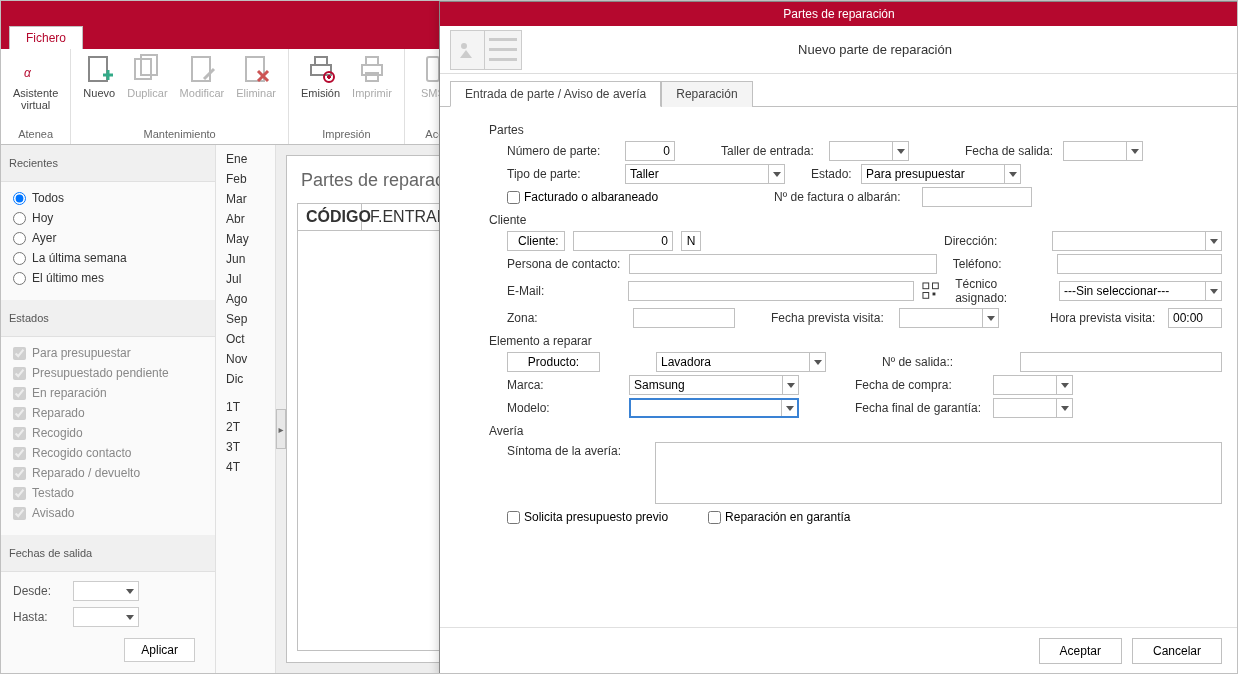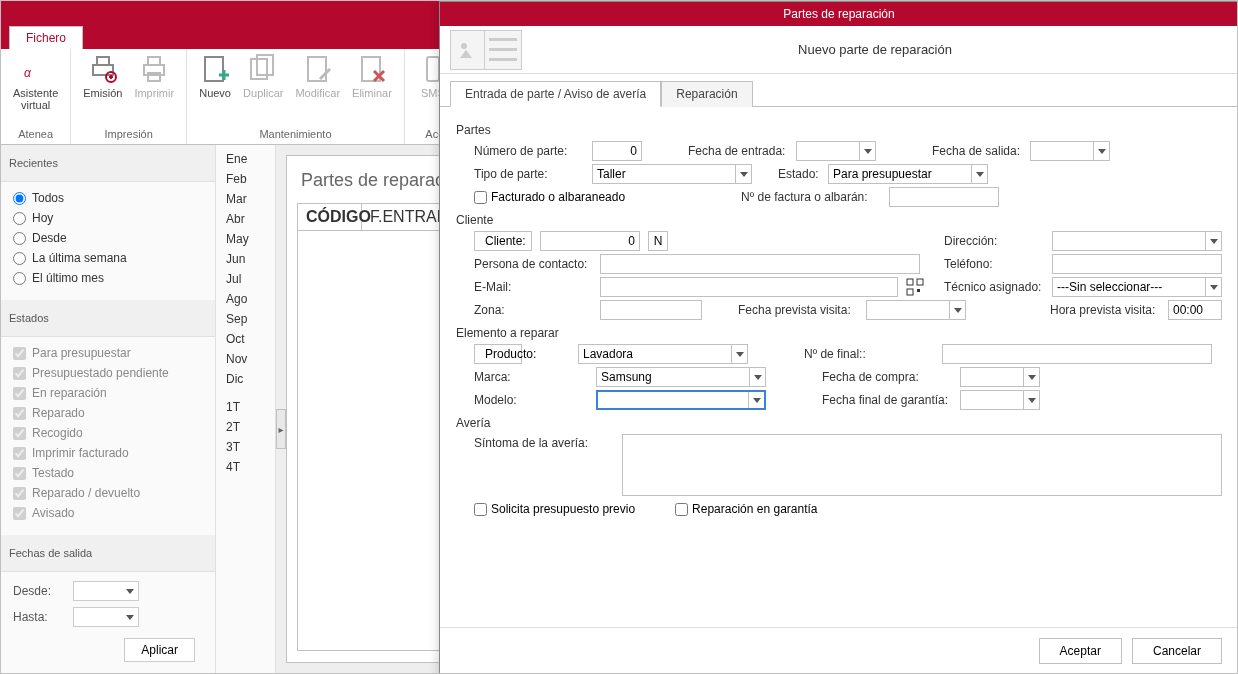--- a/index.html
+++ b/index.html
@@ -60,21 +60,21 @@
 .dialog-header-strip .img-placeholder { width: 72px; height: 40px; border: 1px solid #ccc; background: #f4f4f4; display: flex; }
 .dialog-header-strip .img-placeholder .left { width: 34px; border-right: 1px solid #ccc; display:flex; align-items:center; justify-content:center; }
 .dialog-header-strip .img-placeholder .right { flex:1; display:flex; flex-direction:column; justify-content:space-around; padding:4px; }
 .dialog-header-strip .img-placeholder .right .line { height:3px; background:#ccc; }
 .dialog-header-strip .form-title { flex: 1; text-align: center; font-size: 13px; color: #333; }
 
 .dialog-tabs { display: flex; padding: 6px 10px 0; border-bottom: 1px solid #c0c0c0; gap: 0; }
 .dialog-tab { padding: 5px 14px; border: 1px solid #c0c0c0; border-bottom: none; background: #f4f4f4; color: #444; cursor: pointer; position: relative; top: 1px; }
 .dialog-tab.active { background: #fff; border-bottom: 1px solid #fff; }
 
-.dialog-body { flex: 1; padding: 10px 16px; overflow: auto; }
+.dialog-body { flex: 1; padding: 10px 16px; overflow: auto; margin-left: 33px; }
 .section-label { font-size: 12px; color: #333; margin: 6px 0 4px; }
 .form-row { display: flex; align-items: center; gap: 8px; margin: 3px 0; }
 .form-lbl { font-size: 12px; color: #333; }
 .text-input { height: 20px; border: 1px solid #c0c0c0; padding: 0 4px; background: #fff; }
 .text-input.readonly { background: #fff; text-align: right; }
 .combo { height: 20px; border: 1px solid #c0c0c0; background: #fff; position: relative; display: flex; align-items: center; padding-left: 4px; }
 .combo .arrow { position: absolute; right: 0; top: 0; width: 16px; height: 100%; border-left: 1px solid #c0c0c0; display: flex; align-items: center; justify-content: center; }
 .combo .arrow::after { content: ""; border-left: 4px solid transparent; border-right: 4px solid transparent; border-top: 5px solid #555; }
 .combo.highlighted { border: 2px solid #3a82d4; }
 .btn-small { height: 20px; border: 1px solid #c0c0c0; background: #fff; padding: 0 10px; cursor: pointer; }
@@ -113,83 +113,83 @@
 virtual</div>
         </div>
       </div>
       <div class="ribbon-group-label">Atenea</div>
     </div>
     <div class="ribbon-group">
       <div class="ribbon-group-items">
         <div class="ribbon-btn">
           <div class="icon">
               <svg viewBox="0 0 32 32">
+                <rect x="6" y="4" width="18" height="24" fill="none" stroke="#888" stroke-width="2"></rect>
+                <line x1="20" y1="22" x2="30" y2="22" stroke="#3a8" stroke-width="3"></line>
+                <line x1="25" y1="17" x2="25" y2="27" stroke="#3a8" stroke-width="3"></line>
+              </svg>
+            </div>
+          <div class="lbl">Nuevo</div>
+        </div>
+        <div class="ribbon-btn disabled">
+          <div class="icon">
+              <svg viewBox="0 0 32 32">
+                <rect x="4" y="6" width="16" height="20" fill="none" stroke="#bbb" stroke-width="2"></rect>
+                <rect x="10" y="2" width="16" height="20" fill="none" stroke="#bbb" stroke-width="2"></rect>
+              </svg>
+            </div>
+          <div class="lbl">Duplicar</div>
+        </div>
+        <div class="ribbon-btn disabled">
+          <div class="icon">
+              <svg viewBox="0 0 32 32">
+                <rect x="6" y="4" width="18" height="24" fill="none" stroke="#bbb" stroke-width="2"></rect>
+                <line x1="18" y1="26" x2="28" y2="16" stroke="#bbb" stroke-width="3"></line>
+              </svg>
+            </div>
+          <div class="lbl">Modificar</div>
+        </div>
+        <div class="ribbon-btn disabled">
+          <div class="icon">
+              <svg viewBox="0 0 32 32">
+                <rect x="6" y="4" width="18" height="24" fill="none" stroke="#bbb" stroke-width="2"></rect>
+                <line x1="18" y1="18" x2="28" y2="28" stroke="#c55" stroke-width="3"></line>
+                <line x1="28" y1="18" x2="18" y2="28" stroke="#c55" stroke-width="3"></line>
+              </svg>
+            </div>
+          <div class="lbl">Eliminar</div>
+        </div>
+      </div>
+      <div class="ribbon-group-label">Mantenimiento</div>
+    </div>
+    <div class="ribbon-group">
+      <div class="ribbon-group-items">
+        <div class="ribbon-btn">
+          <div class="icon">
+              <svg viewBox="0 0 32 32">
                 <rect x="6" y="12" width="20" height="10" fill="none" stroke="#888" stroke-width="2"></rect>
                 <rect x="10" y="4" width="12" height="8" fill="none" stroke="#888" stroke-width="2"></rect>
                 <circle cx="24" cy="24" r="5" fill="none" stroke="#b5082e" stroke-width="2"></circle>
                 <path d="M22 24 L26 24 M24 22 L24 26" stroke="#b5082e" stroke-width="2"></path>
               </svg>
             </div>
           <div class="lbl">Emisión</div>
         </div>
         <div class="ribbon-btn disabled">
           <div class="icon">
               <svg viewBox="0 0 32 32">
                 <rect x="6" y="12" width="20" height="10" fill="none" stroke="#bbb" stroke-width="2"></rect>
                 <rect x="10" y="4" width="12" height="8" fill="none" stroke="#bbb" stroke-width="2"></rect>
                 <rect x="10" y="20" width="12" height="8" fill="none" stroke="#bbb" stroke-width="2"></rect>
               </svg>
             </div>
           <div class="lbl">Imprimir</div>
         </div>
       </div>
       <div class="ribbon-group-label">Impresión</div>
-    </div>
-    <div class="ribbon-group">
-      <div class="ribbon-group-items">
-        <div class="ribbon-btn">
-          <div class="icon">
-              <svg viewBox="0 0 32 32">
-                <rect x="6" y="4" width="18" height="24" fill="none" stroke="#888" stroke-width="2"></rect>
-                <line x1="20" y1="22" x2="30" y2="22" stroke="#3a8" stroke-width="3"></line>
-                <line x1="25" y1="17" x2="25" y2="27" stroke="#3a8" stroke-width="3"></line>
-              </svg>
-            </div>
-          <div class="lbl">Nuevo</div>
-        </div>
-        <div class="ribbon-btn disabled">
-          <div class="icon">
-              <svg viewBox="0 0 32 32">
-                <rect x="4" y="6" width="16" height="20" fill="none" stroke="#bbb" stroke-width="2"></rect>
-                <rect x="10" y="2" width="16" height="20" fill="none" stroke="#bbb" stroke-width="2"></rect>
-              </svg>
-            </div>
-          <div class="lbl">Duplicar</div>
-        </div>
-        <div class="ribbon-btn disabled">
-          <div class="icon">
-              <svg viewBox="0 0 32 32">
-                <rect x="6" y="4" width="18" height="24" fill="none" stroke="#bbb" stroke-width="2"></rect>
-                <line x1="18" y1="26" x2="28" y2="16" stroke="#bbb" stroke-width="3"></line>
-              </svg>
-            </div>
-          <div class="lbl">Modificar</div>
-        </div>
-        <div class="ribbon-btn disabled">
-          <div class="icon">
-              <svg viewBox="0 0 32 32">
-                <rect x="6" y="4" width="18" height="24" fill="none" stroke="#bbb" stroke-width="2"></rect>
-                <line x1="18" y1="18" x2="28" y2="28" stroke="#c55" stroke-width="3"></line>
-                <line x1="28" y1="18" x2="18" y2="28" stroke="#c55" stroke-width="3"></line>
-              </svg>
-            </div>
-          <div class="lbl">Eliminar</div>
-        </div>
-      </div>
-      <div class="ribbon-group-label">Mantenimiento</div>
     </div>
     <div class="ribbon-group">
       <div class="ribbon-group-items">
         <div class="ribbon-btn disabled">
           <div class="icon">
               <svg viewBox="0 0 32 32">
                 <rect x="10" y="4" width="12" height="24" rx="2" fill="none" stroke="#bbb" stroke-width="2"></rect>
               </svg>
             </div>
           <div class="lbl">SMS</div>
@@ -211,21 +211,21 @@
         <label class="radio-row">
             <input type="radio" name="rec" checked="" style="">
             <span>Todos</span>
           </label>
         <label class="radio-row">
             <input type="radio" name="rec" style="">
             <span>Hoy</span>
           </label>
         <label class="radio-row">
             <input type="radio" name="rec" style="">
-            <span>Desde</span>
+            <span>Ayer</span>
           </label>
         <label class="radio-row">
             <input type="radio" name="rec" style="">
             <span>La última semana</span>
           </label>
         <label class="radio-row">
             <input type="radio" name="rec" style="">
             <span>El último mes</span>
           </label>
       </div>
@@ -246,29 +246,29 @@
           <label class="check-row dis">
             <input type="checkbox" disabled="" checked="" style="">
             <span>Reparado</span>
           </label>
           <label class="check-row dis">
             <input type="checkbox" disabled="" checked="" style="">
             <span>Recogido</span>
           </label>
           <label class="check-row dis">
             <input type="checkbox" disabled="" checked="" style="">
-            <span>Imprimir facturado</span>
+            <span>Recogido contacto</span>
+          </label>
+          <label class="check-row dis">
+            <input type="checkbox" disabled="" checked="" style="">
+            <span>Reparado / devuelto</span>
           </label>
           <label class="check-row dis">
             <input type="checkbox" disabled="" checked="" style="">
             <span>Testado</span>
-          </label>
-          <label class="check-row dis">
-            <input type="checkbox" disabled="" checked="" style="">
-            <span>Reparado / devuelto</span>
           </label>
           <label class="check-row dis">
             <input type="checkbox" disabled="" checked="" style="">
             <span>Avisado</span>
           </label>
         </div>
       <div class="sidebar-section-header">Fechas de salida</div>
       <div class="sidebar-section-body">
         <div class="date-row">
             <span class="lbl">Desde:</span>
@@ -345,21 +345,21 @@
       <div class="dialog-tab">Reparación</div>
     </div>
     <div class="dialog-body">
 
       <div class="section-label">Partes</div>
       <div style="padding-left:18px;">
         <div class="form-row">
           <span class="form-lbl" style="width:110px;">Número de parte:</span>
           <input class="text-input readonly" style="width: 50px;" value="0">
           <span style="width:30px;"></span>
-          <span class="form-lbl" style="width:100px;">Fecha de entrada:</span>
+          <span class="form-lbl" style="width:100px;">Taller de entrada:</span>
           <div class="combo" style="width:80px;">
               <span></span>
               <div class="arrow"></div>
             </div>
           <span style="width:40px;"></span>
           <span class="form-lbl" style="width:90px;">Fecha de salida:</span>
           <div class="combo" style="width:80px;">
               <span></span>
               <div class="arrow"></div>
             </div>
@@ -437,28 +437,28 @@
             </div>
           <span style="flex:1;"></span>
           <span class="form-lbl" style="width:110px;">Hora prevista visita:</span>
           <input class="text-input" style="width: 54px;" value="00:00">
         </div>
       </div>
 
       <div class="section-label">Elemento a reparar</div>
       <div style="padding-left:18px;">
         <div class="form-row">
-          <button class="btn-small" style="width:48px;">Producto:</button>
+          <button class="btn-small" style="width:93px;">Producto:</button>
           <span style="width:40px;"></span>
           <div class="combo" style="width:170px;">
               <span>Lavadora</span>
               <div class="arrow"></div>
             </div>
           <span style="width:40px;"></span>
-          <span class="form-lbl" style="width:130px;">Nº de final::</span>
+          <span class="form-lbl" style="width:130px;">Nº de salida::</span>
           <input class="text-input" style="flex: 1 1 0%; max-width: 270px;">
         </div>
         <div class="form-row">
           <span class="form-lbl" style="width:114px;">Marca:</span>
           <div class="combo" style="width:170px;">
               <span>Samsung</span>
               <div class="arrow"></div>
             </div>
           <span style="width:40px;"></span>
           <span class="form-lbl" style="width:130px;">Fecha de compra:</span>

